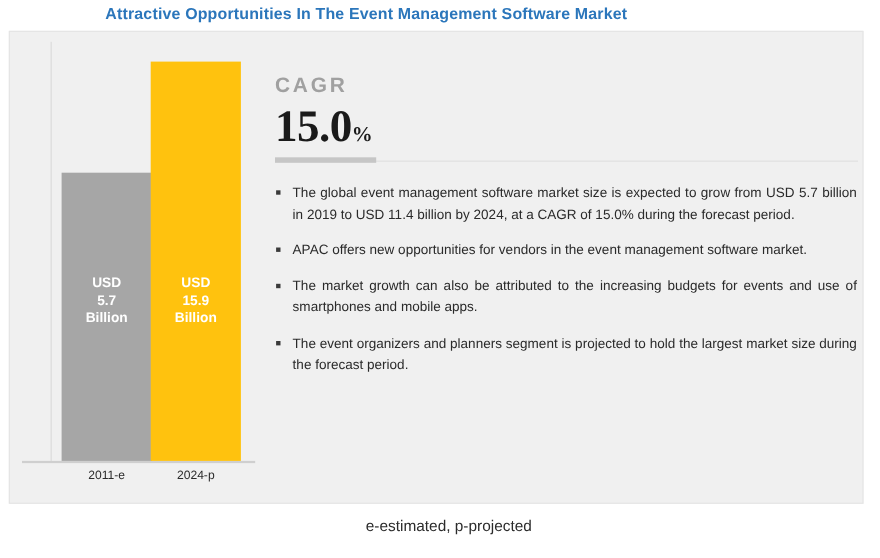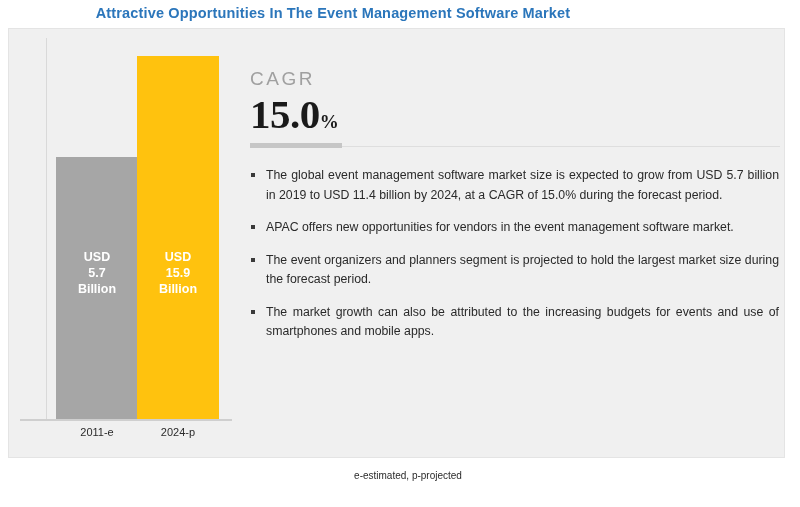--- a/index.html
+++ b/index.html
@@ -124,21 +124,21 @@
     height: 430px;
   }
 
   .cagr-label {
     position: absolute;
     left: 2px;
     top: 40px;
     font-size: 19px;
     color: #a0a0a0;
     letter-spacing: 2.5px;
-    font-weight: normal;
+    font-weight: bold;
   }
   .cagr-value {
     position: absolute;
     left: 2px;
     top: 62px;
     font-family: "Liberation Serif", serif;
     font-size: 41px;
     font-weight: bold;
     color: #1a1a1a;
     letter-spacing: -0.5px;
@@ -194,21 +194,21 @@
     height: 4px;
     background: #3a3a3a;
   }
 
   .footnote {
     position: absolute;
     left: 248px;
     top: 470px;
     width: 320px;
     text-align: center;
-    font-size: 10px;
+    font-size: 14px;
     color: #2b2b2b;
   }
 </style>
 </head>
 <body>
 
 <div id="root">
 
   <div class="title">Attractive Opportunities In The Event Management Software Market</div>
 
@@ -241,20 +241,20 @@
   <div class="content">
     <div class="cagr-label">CAGR</div>
     <div class="cagr-value"><span>15.0</span><span class="pct">%</span></div>
 
     <div class="divider"></div>
     <div class="divider-accent"></div>
 
     <ul class="bullets">
       <li><span class="dot"></span><span>The global event management software market size is expected to grow from USD 5.7 billion in 2019 to USD 11.4 billion by 2024, at a CAGR of 15.0% during the forecast period.</span></li>
       <li><span class="dot"></span><span>APAC offers new opportunities for vendors in the event management software market.</span></li>
+      <li><span class="dot"></span><span>The market growth can also be attributed to the increasing budgets for events and use of smartphones and mobile apps.</span></li>
       <li><span class="dot"></span><span>The event organizers and planners segment is projected to hold the largest market size during the forecast period.</span></li>
-      <li><span class="dot"></span><span>The market growth can also be attributed to the increasing budgets for events and use of smartphones and mobile apps.</span></li>
     </ul>
   </div>
 
   <div class="footnote">e-estimated, p-projected</div>
 
 </div>
 
 </body></html>

